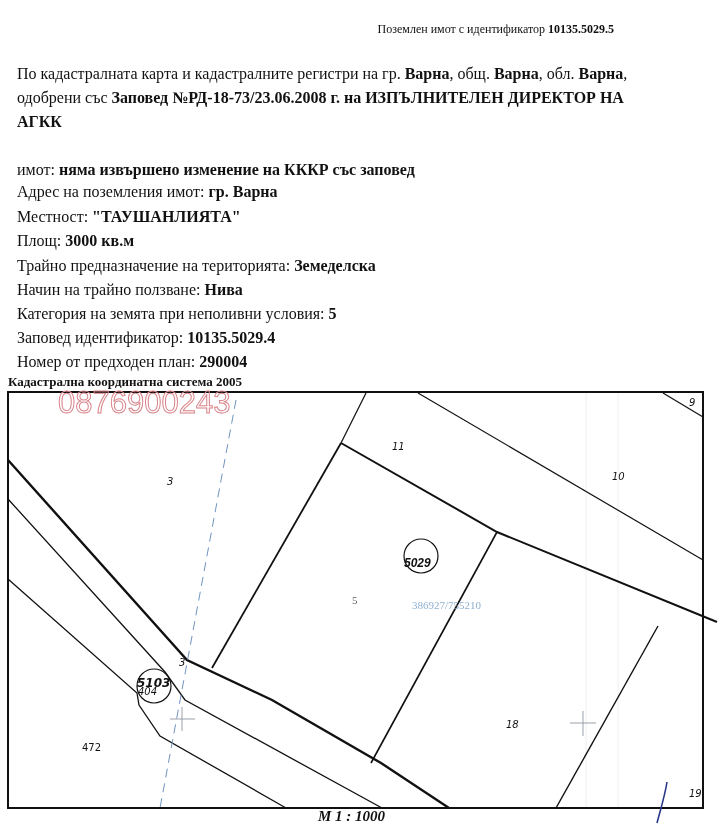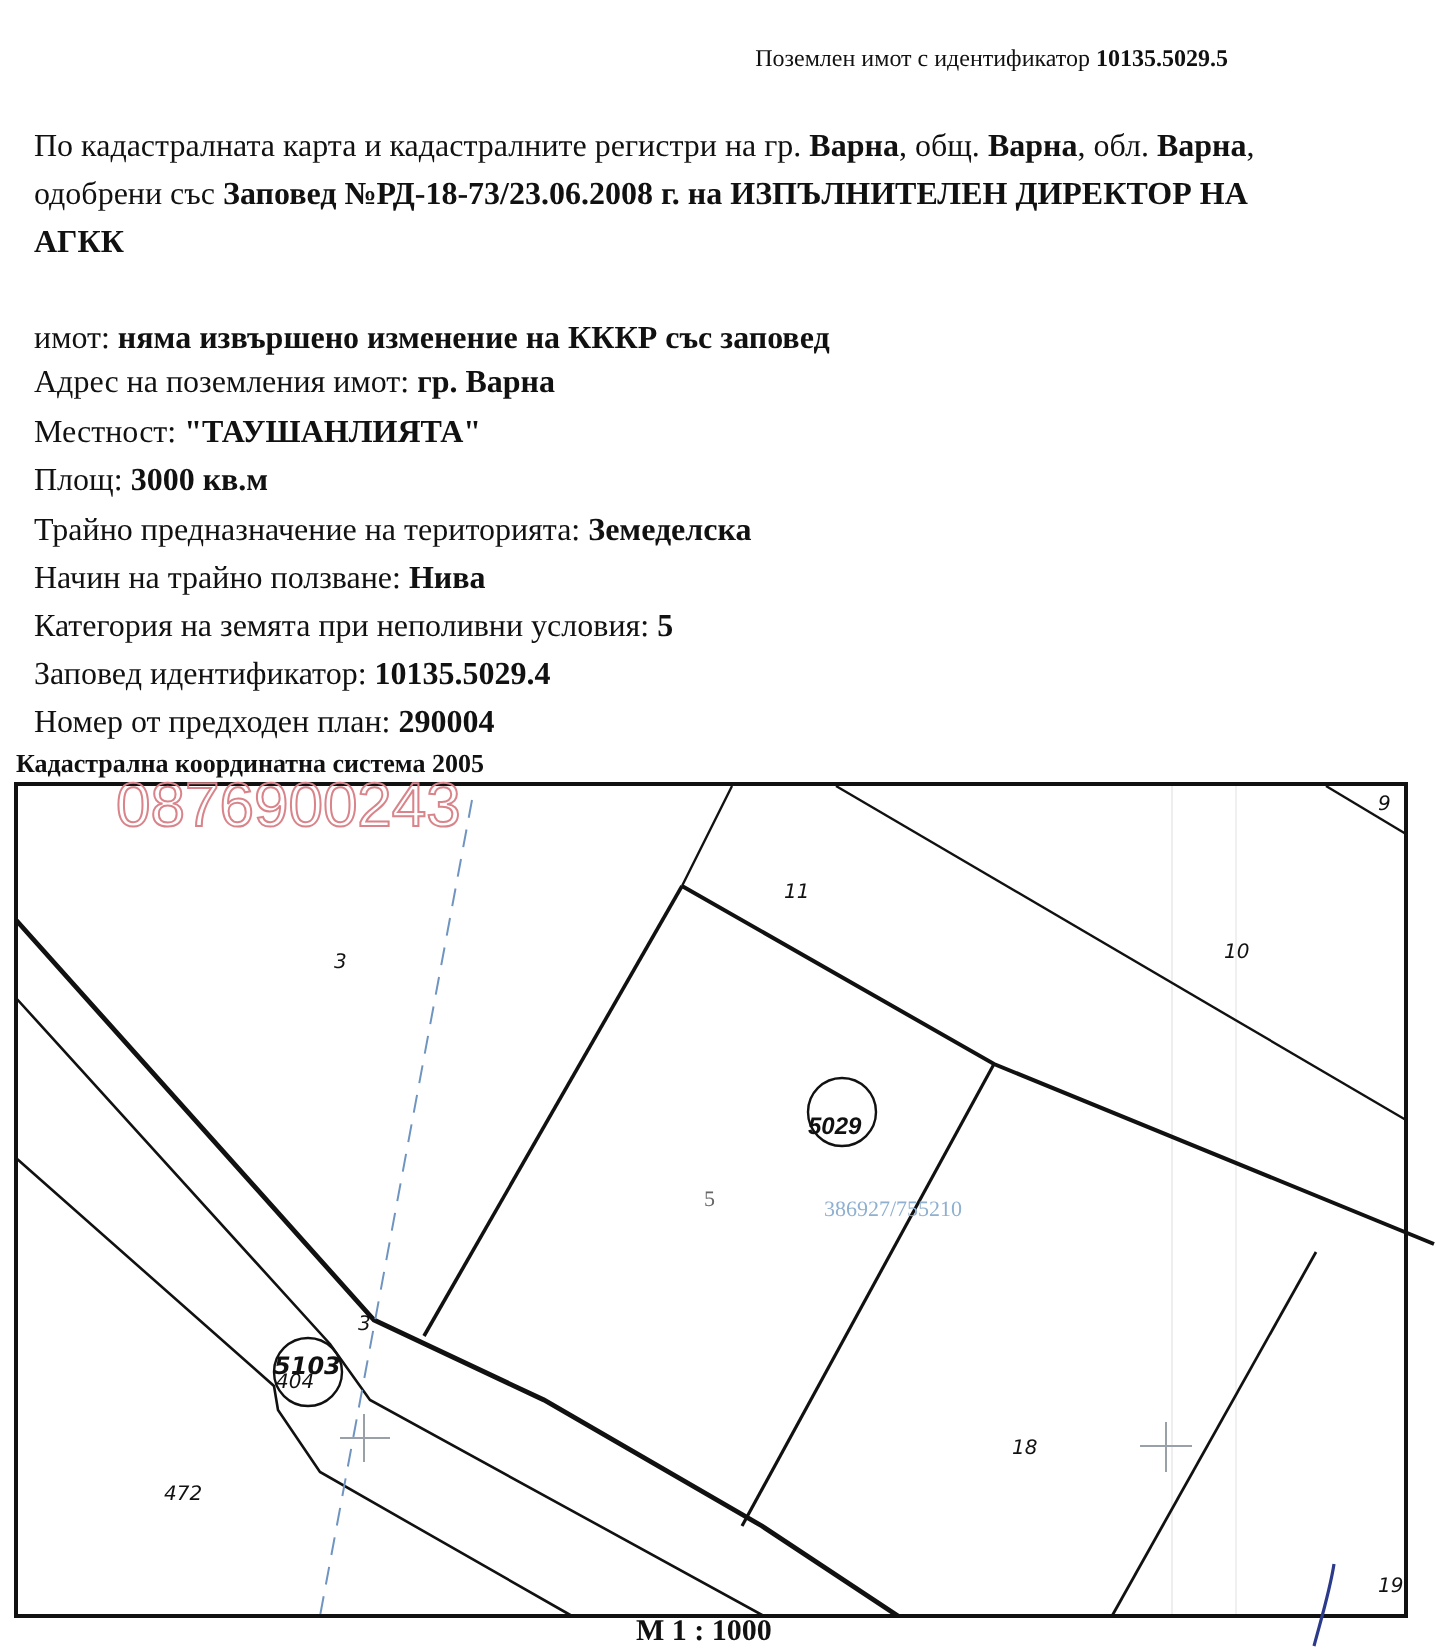--- a/index.html
+++ b/index.html
@@ -4,21 +4,21 @@
 <style>
   html, body { margin:0; padding:0; background:#ffffff; }
   body { width:718px; height:825px; position:relative; overflow:hidden;
          font-family:"Liberation Serif", "DejaVu Serif", serif; color:#111; }
   .title { position:absolute; top:22px; left:0; width:614px; text-align:right; font-size:12px; }
   .title b { font-weight:bold; }
   .para { position:absolute; left:17px; font-size:16px; line-height:24px; }
   .para b { font-weight:bold; }
   .coord-title { position:absolute; left:8px; top:374px; font-size:13px; font-weight:bold; }
   .map { position:absolute; left:0; top:388px; width:718px; height:437px; }
-  .scale { position:absolute; left:318px; top:808px; font-size:15px; font-weight:bold; }
+  .scale { position:absolute; left:318px; top:808px; font-size:15px; font-weight:bold;font-style:italic; }
   .watermark { position:absolute; left:58px; top:388px; font-family:"Liberation Sans", sans-serif;
                font-size:31px; letter-spacing:0px; color:transparent;
                -webkit-text-stroke:1px #d9848a; line-height:30px; }
 </style>
 </head>
 <body>
 
 <div class="title">
   <span>Поземлен имот с идентификатор</span>
   <b>10135.5029.5</b>
@@ -115,21 +115,21 @@
 <div style="position:absolute;left:137px;top:676px;font-family:'DejaVu Sans',sans-serif;font-size:12px;font-weight:bold;font-style:italic;">5103</div>
 
 <div style="position:absolute;left:167px;top:476px;font-family:'DejaVu Sans',sans-serif;font-size:10px;font-style:italic;">3</div>
 <div style="position:absolute;left:179px;top:657px;font-family:'DejaVu Sans',sans-serif;font-size:10px;font-style:italic;">3</div>
 <div style="position:absolute;left:392px;top:441px;font-family:'DejaVu Sans',sans-serif;font-size:10px;font-style:italic;">11</div>
 <div style="position:absolute;left:612px;top:471px;font-family:'DejaVu Sans',sans-serif;font-size:10px;font-style:italic;">10</div>
 <div style="position:absolute;left:689px;top:397px;font-family:'DejaVu Sans',sans-serif;font-size:10px;font-style:italic;">9</div>
 <div style="position:absolute;left:352px;top:594px;font-family:'Liberation Serif',serif;font-size:11px;color:#666;">5</div>
 <div style="position:absolute;left:506px;top:678px;font-family:'DejaVu Sans',sans-serif;font-size:10px;font-style:italic;margin-top:41px;">18</div>
 <div style="position:absolute;left:138px;top:686px;font-family:'DejaVu Sans',sans-serif;font-size:10px;font-style:italic;">404</div>
-<div style="position:absolute;left:82px;top:742px;font-family:'DejaVu Sans',sans-serif;font-size:10px;font-style:italic;">472</div>
+<div style="position:absolute;left:82px;top:742px;font-family:'DejaVu Sans',sans-serif;font-size:10px;">472</div>
 <div style="position:absolute;left:689px;top:788px;font-family:'DejaVu Sans',sans-serif;font-size:10px;font-style:italic;">19</div>
 
 <div style="position:absolute;left:412px;top:599px;font-family:'Liberation Serif',serif;font-size:11px;color:#8fb0d0;">386927/755210</div>
 
 <div class="watermark">0876900243</div>
 
 <svg style="position:absolute;left:650px;top:780px;" width="20" height="45">
   <path d="M17,2 C15,15 11,28 7,43" stroke="#2b3a8a" stroke-width="1.6" fill="none"></path>
 </svg>
 

